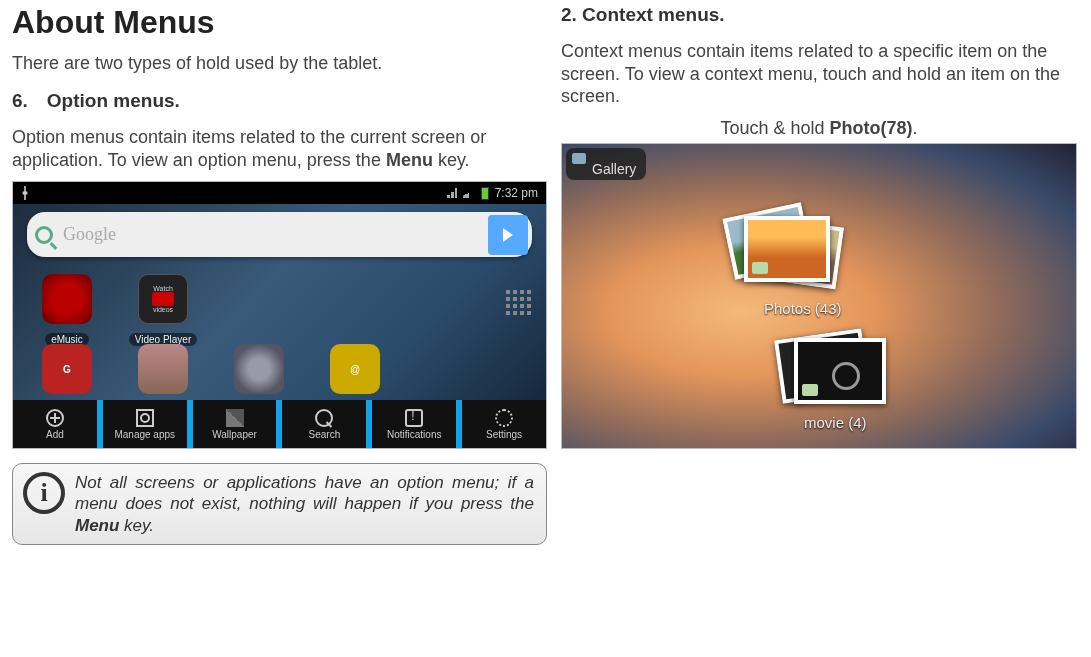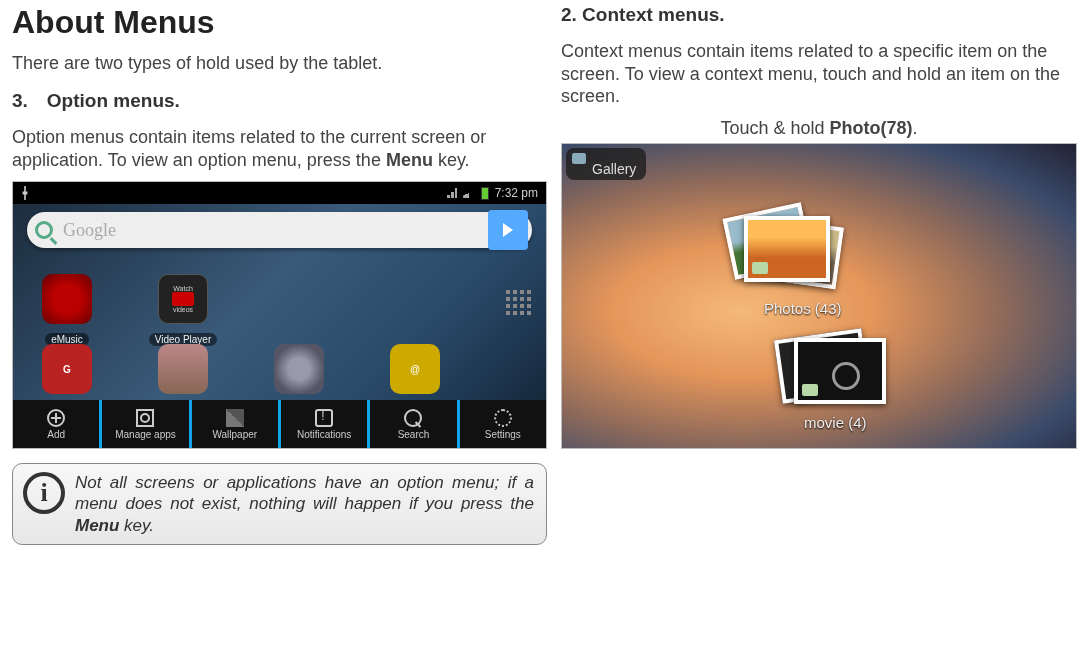--- a/index.html
+++ b/index.html
@@ -54,46 +54,46 @@
     padding: 0 8px;
     font-size: 12px; color: #ccc; gap: 32px;
   }
   .usb-icon { width:8px; height:14px; background:#ccc; clip-path: polygon(40% 0,60% 0,60% 40%,80% 40%,80% 60%,60% 60%,60% 100%,40% 100%,40% 60%,20% 60%,20% 40%,40% 40%);}
   .statusbar .right { display:flex; gap:6px; align-items:center;}
   .wifi-icon{width:12px;height:10px;background:conic-gradient(#aaa 0 70deg,transparent 0);border-radius:0 0 50% 50%/0 0 100% 100%; transform: rotate(180deg)}
   .signal-icon{width:10px;height:10px;background:linear-gradient(to top,#aaa 30%,transparent 0),linear-gradient(to top,#aaa 60%,transparent 0),linear-gradient(to top,#aaa 100%,transparent 0);background-size:3px 100%;background-position:0 100%,4px 100%,8px 100%;background-repeat:no-repeat;}
   .batt-icon{width:8px;height:13px;background:#6c3;border:1px solid #333;}
   .searchbar {
     position: absolute; top: 30px; left: 14px; right: 14px;
-    height: 36px; background:#eee; border-radius:18px;
+    height: 45px; background:#eee; border-radius:18px;
     display:flex; align-items:center; padding:0 8px;
     box-shadow: 0 2px 4px rgba(0,0,0,0.4);
   }
   .mag-icon{width:18px;height:18px;border:3px solid #5a8;border-radius:50%;position:relative;margin-right:10px;}
   .mag-icon:after{content:"";position:absolute;width:3px;height:8px;background:#5a8;transform:rotate(-45deg);left:14px;top:13px;}
   .google-txt{color:#aaa;font-size:18px;font-family:Georgia,serif;}
   .arrow-btn{margin-left:auto;width:40px;height:40px;background:#5af;border-radius:4px;display:flex;align-items:center;justify-content:center;margin-right:-4px;}
   .arrow-shape{width:0;height:0;border-left:10px solid #fff;border-top:7px solid transparent;border-bottom:7px solid transparent;}
-  .app-row{position:absolute;left:14px;right:10px;display:flex;gap:36px;align-items:flex-end;}
+  .app-row{position:absolute;left:14px;right:10px;display:flex;gap:16px;align-items:flex-end;}
   .app-row.row1{top:92px;}
   .app-row.row2{top:162px;}
   .app{width:80px;text-align:center;}
   .app .ico{width:50px;height:50px;margin:0 auto 3px auto;border-radius:10px;display:flex;align-items:center;justify-content:center;font-size:10px;color:#fff;}
   .app .lbl{display:inline-block;background:rgba(0,0,0,0.5);color:#eee;font-size:10px;padding:1px 6px;border-radius:8px;}
   .emusic{background:radial-gradient(circle,#b00 40%,#600 100%);} 
   .vplayer{background:#222;border:1px solid #555; flex-direction:column;}
   .yt-rect{width:22px;height:14px;background:#c00;border-radius:2px;}
   .getjar{background:#b22;font-size:24px;font-weight:700;}
   .aldiko{background:linear-gradient(#b88,#865);} 
   .camera{background:radial-gradient(circle,#99a 30%,#556 70%);} 
   .email{background:#ca0;} 
   .app-drawer-handle{position:absolute;right:14px;top:108px;width:26px;height:26px;display:grid;grid-template-columns:repeat(4,4px);grid-template-rows:repeat(4,4px);gap:3px;}
   .app-drawer-handle span{background:#888;}
   .optbar{position:absolute;bottom:0;left:0;right:0;height:48px;background:#111;display:flex;}
-  .optitem{flex:1;border-right:3px solid #0ea5e9;display:flex;flex-direction:column;align-items:center;justify-content:center;gap:2px;}
+  .optitem{flex:1;border-right:6px solid #0ea5e9;display:flex;flex-direction:column;align-items:center;justify-content:center;gap:2px;}
   .optitem:last-child{border-right:none;}
   .optitem .oico{width:18px;height:18px;position:relative;}
   .optitem .olbl{color:#ccc;font-size:10px;}
   .ico-add{border:2px solid #ccc;border-radius:50%;}
   .ico-add:before,.ico-add:after{content:"";position:absolute;background:#ccc;}
   .ico-add:before{width:2px;height:10px;left:6px;top:2px;}
   .ico-add:after{width:10px;height:2px;left:2px;top:6px;}
   .ico-manage{border:2px solid #ccc;}
   .ico-manage:before{content:"";position:absolute;width:6px;height:6px;border:2px solid #ccc;border-radius:50%;left:2px;top:2px;}
   .ico-wall{background:linear-gradient(45deg,#777 50%,#555 50%);}
@@ -146,21 +146,21 @@
   .stack-lbl{position:absolute;color:#eee;font-size:15px;text-shadow:0 1px 2px #000;white-space:nowrap;}
   .photos .stack-lbl{left:-2px;top:84px;margin-left:24px;}
   .movies .stack-lbl{left:14px;top:76px;}
 </style>
 </head>
 <body>
 
 <div class="col left">
   <h1 class="title">About Menus</h1>
   <p class="lead">There are two types of hold used by the tablet.</p>
-  <h2 class="sub">3. Option menus.</h2>
+  <h2 class="sub">6. Option menus.</h2>
   <p class="body">
     <span>Option menus contain items related to the current screen or application. To view an option menu, press the </span><span class="bold-inline">Menu</span><span> key.</span>
   </p>
 
   <div class="shot1">
     <div class="statusbar">
       <span class="usb-icon"></span>
       <div class="right">
         <span class="signal-icon"></span>
         <span class="wifi-icon"></span>
@@ -236,26 +236,26 @@
       </div>
       <div class="optitem">
         <span class="oico ico-manage"></span>
         <span class="olbl">Manage apps</span>
       </div>
       <div class="optitem">
         <span class="oico ico-wall"></span>
         <span class="olbl">Wallpaper</span>
       </div>
       <div class="optitem">
+        <span class="oico ico-search"></span>
+        <span class="olbl">Search</span>
+      </div>
+      <div class="optitem">
         <span class="oico ico-notif"></span>
         <span class="olbl">Notifications</span>
-      </div>
-      <div class="optitem">
-        <span class="oico ico-search"></span>
-        <span class="olbl">Search</span>
       </div>
       <div class="optitem">
         <span class="oico ico-settings"></span>
         <span class="olbl">Settings</span>
       </div>
     </div>
   </div>
 
   <div class="infobox">
     <span class="info-icon">i</span>

